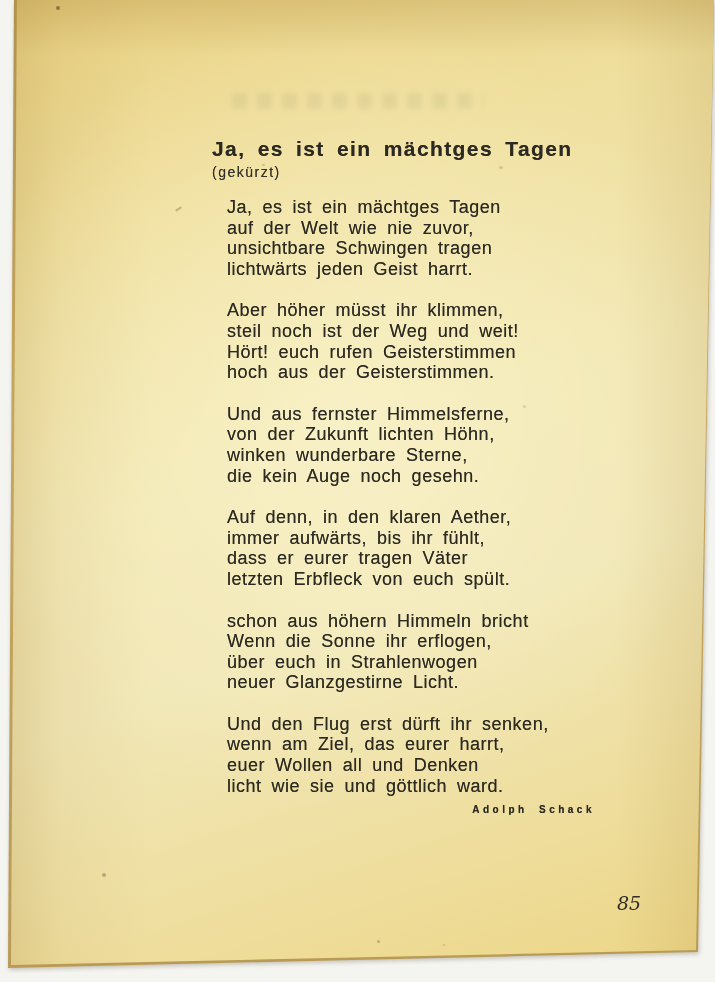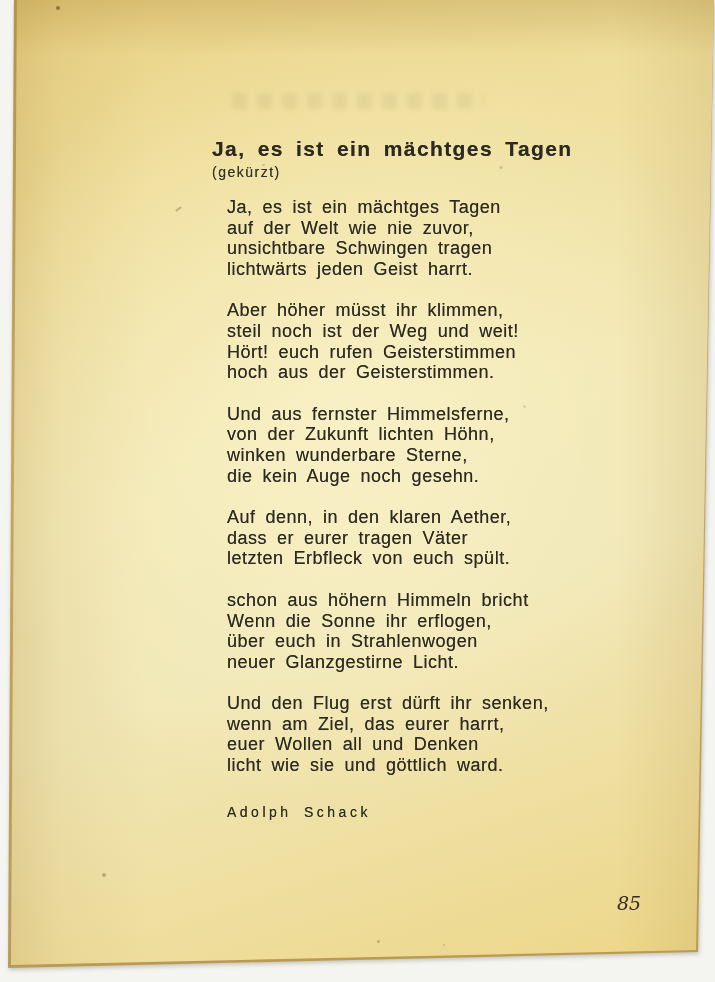--- a/index.html
+++ b/index.html
@@ -41,22 +41,22 @@
     font-size:14px;letter-spacing:1.5px;color:#33312a;
   }
   .poem{
     position:absolute;left:227px;top:197px;
     font-size:18px;line-height:20.6px;letter-spacing:.5px;word-spacing:4.5px;
     white-space:nowrap;
   }
   .stanza{margin:0 0 21px 0;}
   .stanza:last-child{margin-bottom:0;}
   .attribution{
-    position:absolute;left:227px;top:804px;width:368px;
-    font-size:14px;font-weight:400;letter-spacing:3.5px;word-spacing:5px;
+    position:absolute;left:227px;top:804px;width:368px;text-align:right;
+    font-size:10px;font-weight:700;letter-spacing:3.5px;word-spacing:5px;
   }
   .page-number{
     position:absolute;left:617px;top:892px;
     font-family:"DejaVu Serif","Liberation Serif",serif;font-style:italic;
     font-size:19px;color:#2f2c24;
   }
   .speck{position:absolute;border-radius:50%;background:rgba(82,62,30,.55);}
   .speck.s1{left:56px;top:6px;width:4px;height:4px;}
   .speck.s2{left:262px;top:164px;width:3px;height:2px;opacity:.45;}
   .speck.s3{left:499px;top:166px;width:4px;height:3px;opacity:.35;}
@@ -97,20 +97,21 @@
           <div class="line">hoch aus der Geisterstimmen.</div>
         </div>
         <div class="stanza">
           <div class="line">Und aus fernster Himmelsferne,</div>
           <div class="line">von der Zukunft lichten Höhn,</div>
           <div class="line">winken wunderbare Sterne,</div>
           <div class="line">die kein Auge noch gesehn.</div>
         </div>
         <div class="stanza">
           <div class="line">Auf denn, in den klaren Aether,</div>
+          <div class="line">immer aufwärts, bis ihr fühlt,</div>
           <div class="line">dass er eurer tragen Väter</div>
           <div class="line">letzten Erbfleck von euch spült.</div>
         </div>
         <div class="stanza">
           <div class="line">schon aus höhern Himmeln bricht</div>
           <div class="line">Wenn die Sonne ihr erflogen,</div>
           <div class="line">über euch in Strahlenwogen</div>
           <div class="line">neuer Glanzgestirne Licht.</div>
         </div>
         <div class="stanza">

